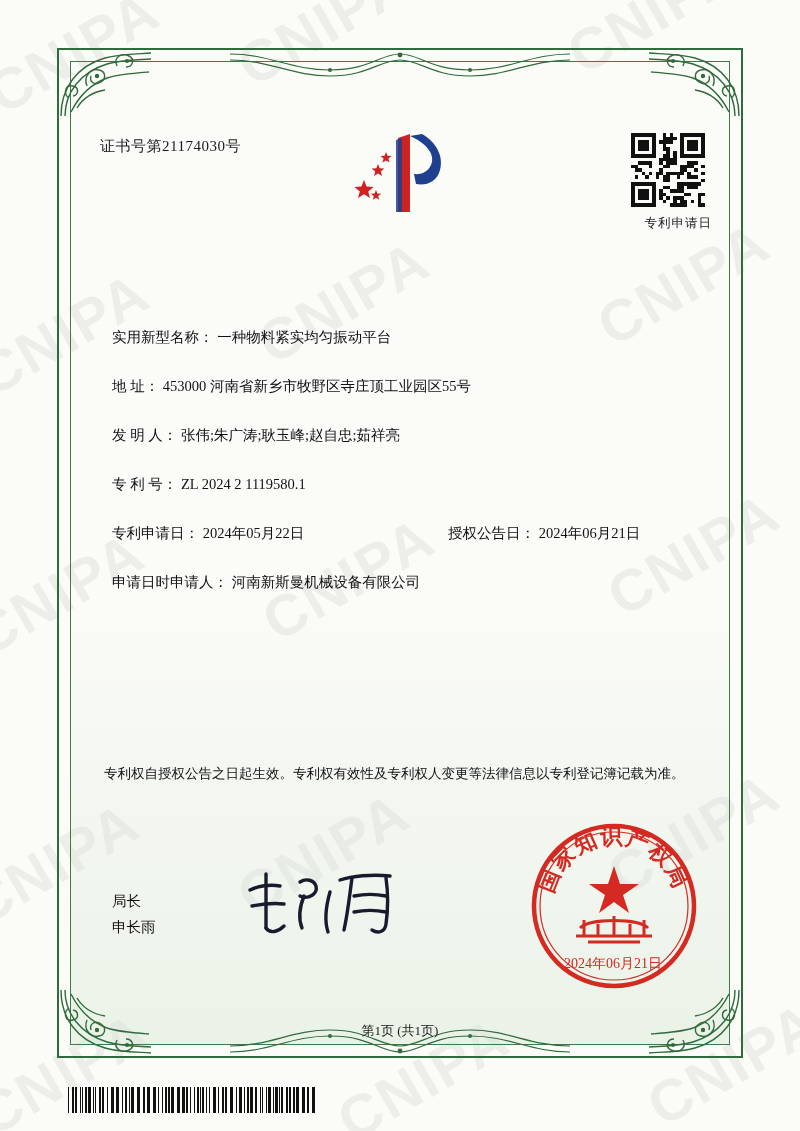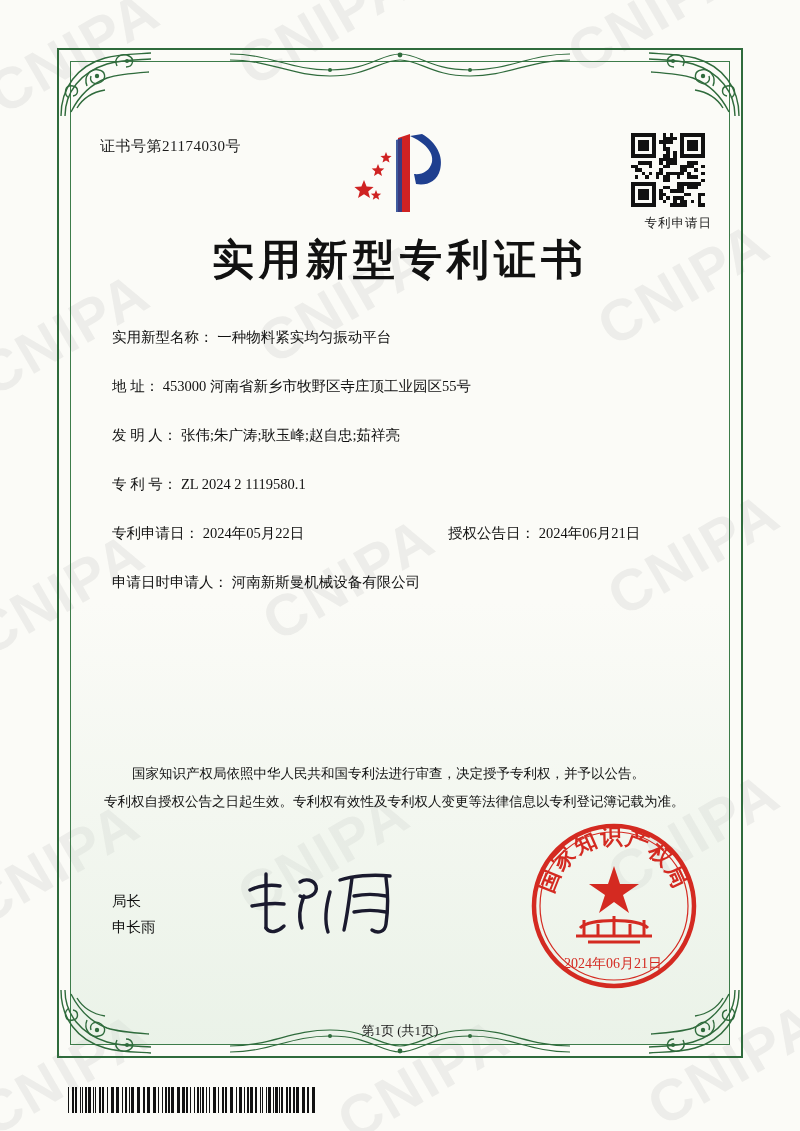--- a/index.html
+++ b/index.html
@@ -810,21 +810,20 @@
           <i style="background: rgb(17, 17, 17);"></i>
           <i style="background: transparent;"></i>
           <i style="background: transparent;"></i>
           <i style="background: transparent;"></i>
           <i style="background: rgb(17, 17, 17);"></i>
           <i style="background: rgb(17, 17, 17);"></i>
         </div>
     </div>
     <div class="qr-label">专利申请日</div>
 
-    <div class="main-title">实用新型专利证书</div>
 
     <div class="fields">
 
       <div class="field-row">
         <span class="fl">实用新型名称：</span>
         <span class="fv">一种物料紧实均匀振动平台</span>
       </div>
 
 
       <div class="field-row">
@@ -853,21 +852,20 @@
 
       <div class="field-row">
         <span class="fl">申请日时申请人：</span>
         <span class="fv">河南新斯曼机械设备有限公司</span>
       </div>
 
 
     </div>
 
     <div class="statement">
-      <p class="indent">国家知识产权局依照中华人民共和国专利法进行审查，决定授予专利权，并予以公告。</p>
       <p>专利权自授权公告之日起生效。专利权有效性及专利权人变更等法律信息以专利登记簿记载为准。</p>
     </div>
 
     <div class="signature">
       <svg viewBox="0 0 200 80" xmlns="http://www.w3.org/2000/svg">
         <g fill="none" stroke="#1a1a2e" stroke-width="3.4" stroke-linecap="round" stroke-linejoin="round">
           <path d="M10 28 C18 24, 30 22, 40 24"></path>
           <path d="M26 12 L26 66"></path>
           <path d="M12 44 C22 42, 34 41, 44 42"></path>
           <path d="M26 66 C30 72, 38 70, 44 64"></path>

